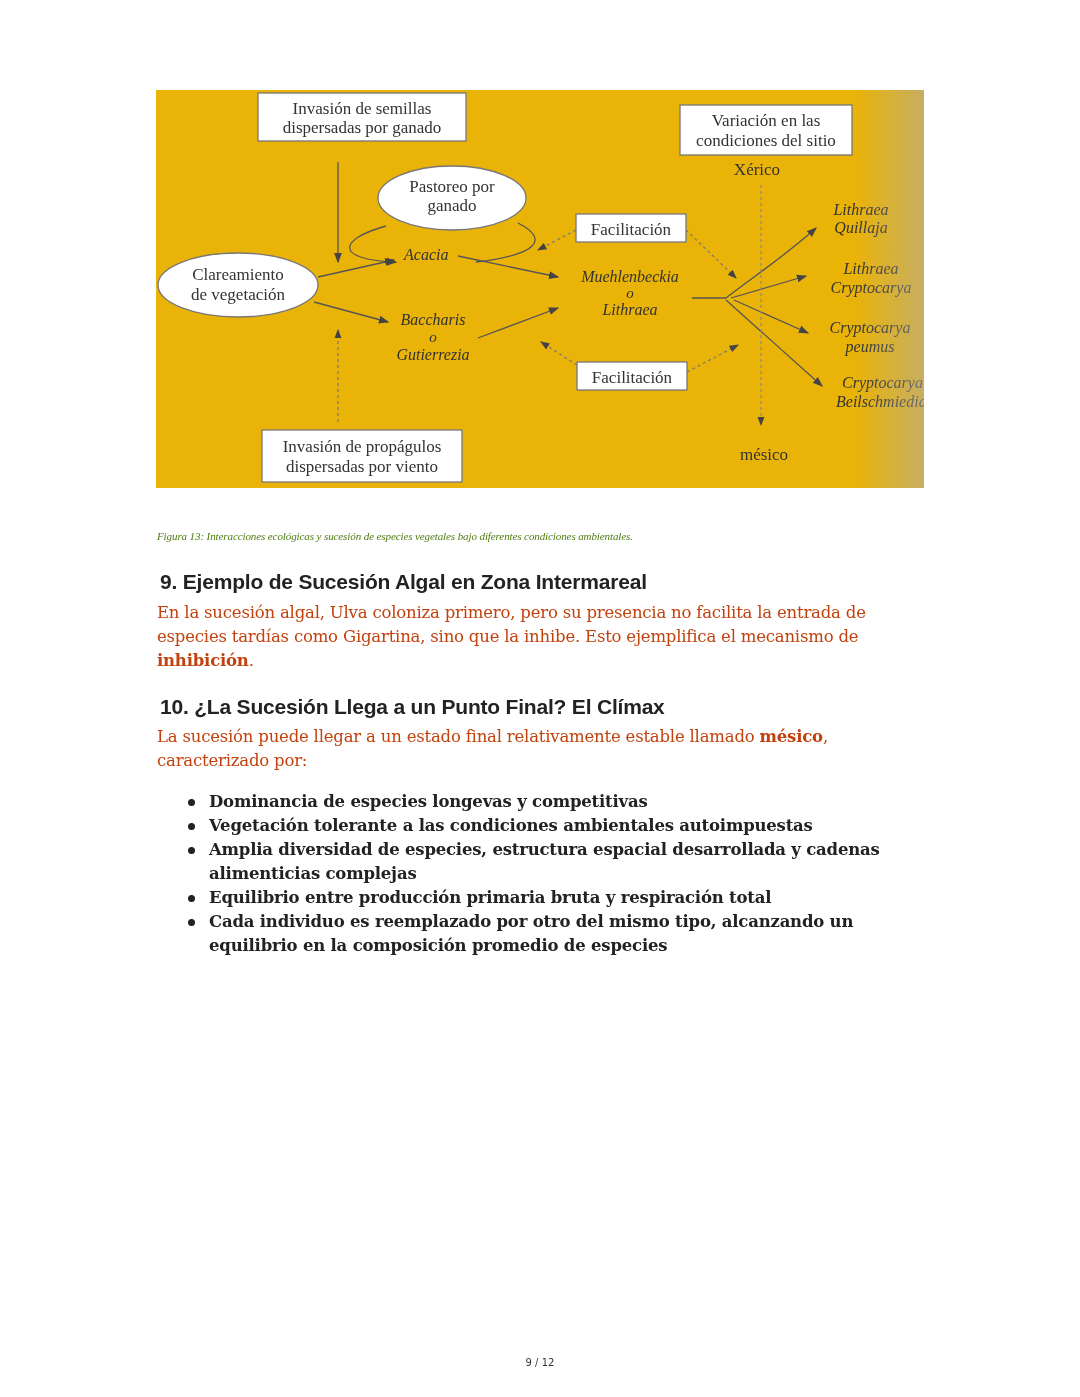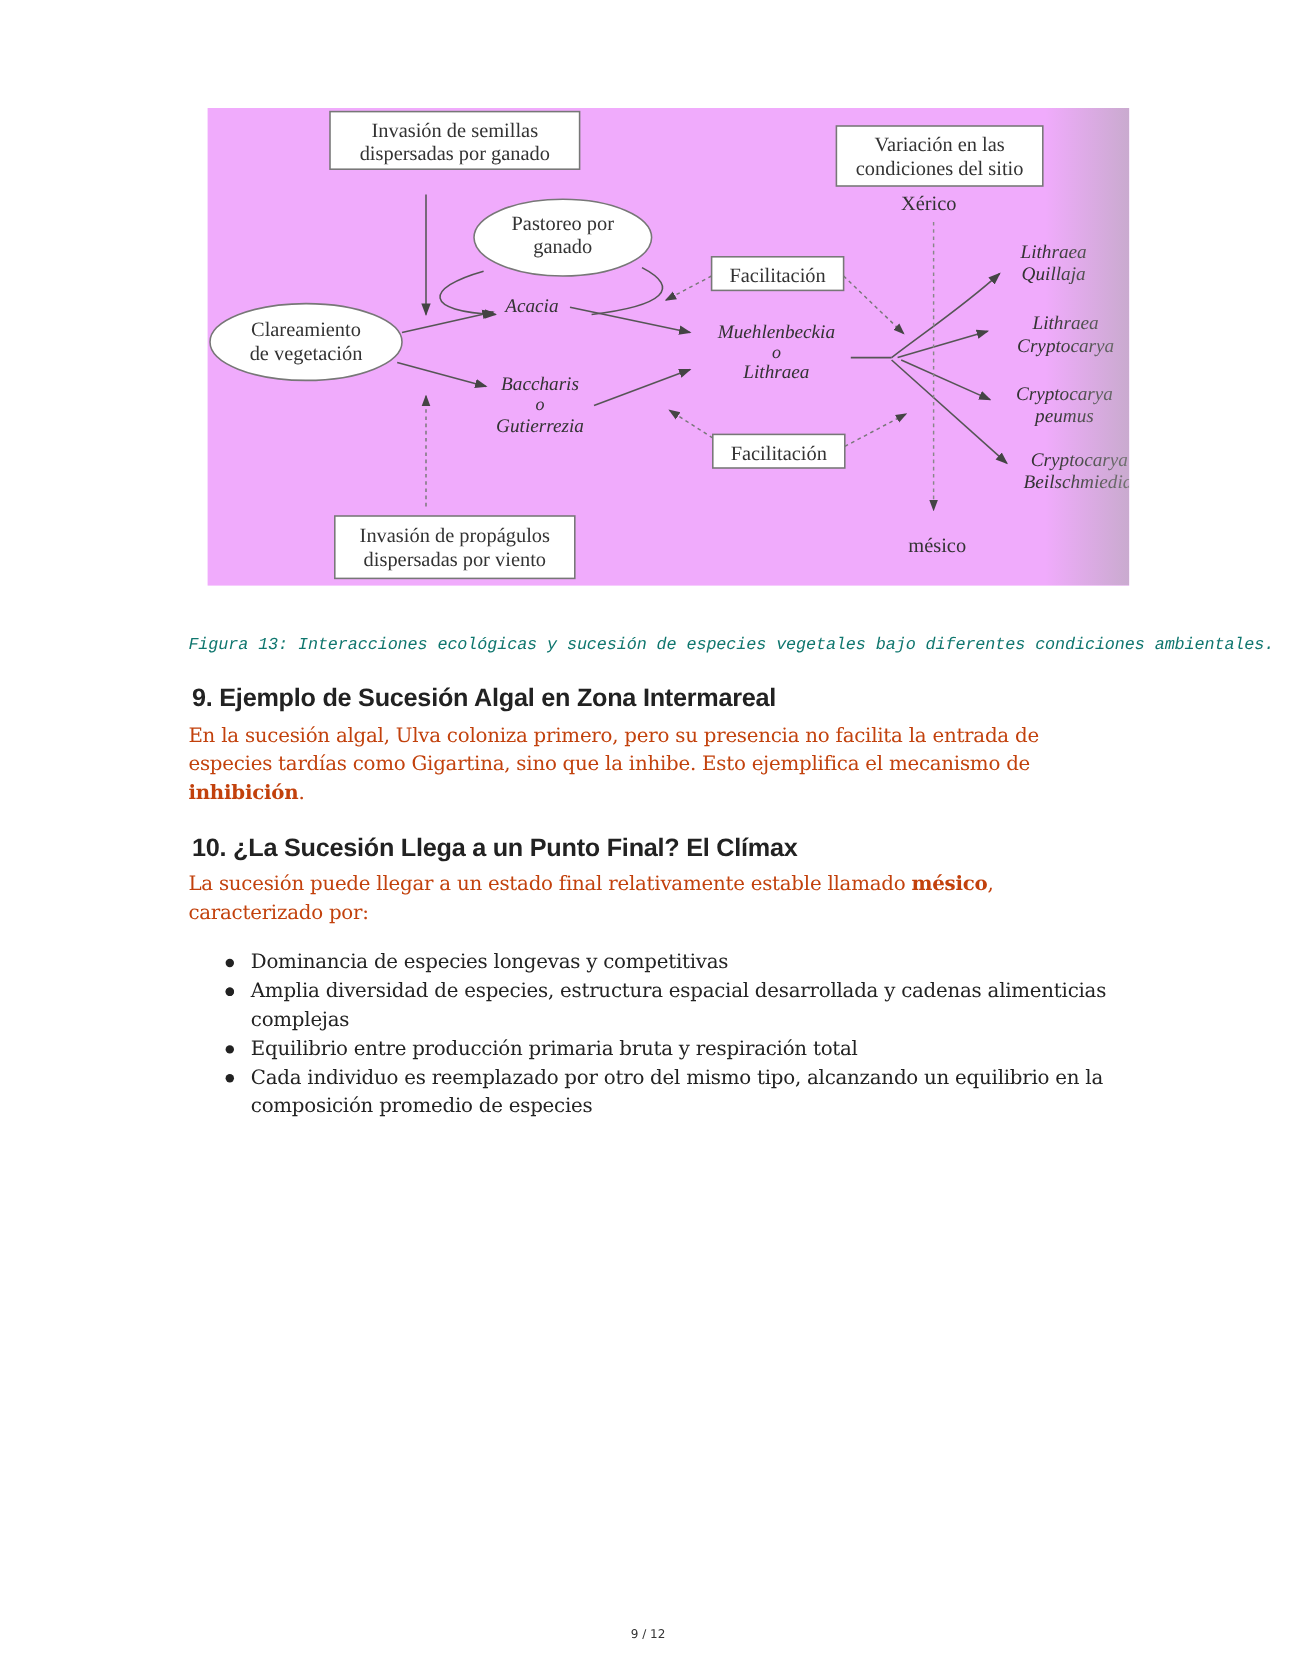--- a/index.html
+++ b/index.html
@@ -1,29 +1,29 @@
 <!DOCTYPE html>
 <html><head>
   <meta charset="utf-8">
   <style>
     html, body { margin: 0; padding: 0; background: #ffffff; }
     body { width: 1080px; height: 1397px; position: relative; overflow: hidden; font-family: "DejaVu Serif", serif; color: #222; }
-    .figure { position: absolute; left: 173px; top: 90px; width: 768px; height: 398px; background: #f0abfc; overflow: hidden; }
+    .figure { position: absolute; left: 156px; top: 90px; width: 768px; height: 398px; background: #eab308; overflow: hidden; }
     .figure svg { display: block; }
     .fig-shade { position: absolute; right: 0; top: 0; width: 70px; height: 100%; background: linear-gradient(to right, rgba(255,255,255,0), rgba(170,170,170,0.55)); pointer-events: none; }
-    .caption { position: absolute; left: 157px; top: 530px; font-family: Liberation Mono, monospace; font-style: italic; font-size: 14px; color: #0f766e; letter-spacing: -0.1px; }
+    .caption { position: absolute; left: 157px; top: 530px; font-family: Liberation Serif, serif; font-style: italic; font-size: 11px; color: #4d7c0f; letter-spacing: -0.1px; }
     h2 { margin: 0; position: absolute; font-family: Liberation Sans, sans-serif; font-weight: bold; font-size: 21px; color: #222; letter-spacing: -0.2px; }
     .h9 { left: 160px; top: 570px; }
     .h10 { left: 160px; top: 695px; }
     .para { position: absolute; left: 157px; width: 760px; font-family: "DejaVu Serif", serif; font-size: 16.5px; line-height: 24px; color: #c2410c; margin: 0; letter-spacing: -0.2px; }
     .p9 { top: 601px; }
     .p10 { top: 725px; }
     .para b { font-weight: bold; }
     ul.list { position: absolute; left: 157px; top: 790px; width: 770px; margin: 0; padding: 0; list-style: none; font-family: "DejaVu Serif", serif; font-size: 16.5px; line-height: 24px; color: #222; letter-spacing: -0.2px; }
-    ul.list li { position: relative; padding-left: 52px; }
+    ul.list li { position: relative; padding-left: 52px; font-weight: bold; }
     ul.list li .bullet { position: absolute; left: 31px; top: 9px; width: 7px; height: 7px; border-radius: 50%; background: #222; }
     .pagenum { position: absolute; left: 0; width: 1080px; top: 1357px; text-align: center; font-family: "DejaVu Sans", sans-serif; font-size: 10px; color: #333; }
     .svgtext { font-family: "Liberation Serif", serif; fill: #333; }
   </style>
 </head>
 <body>
 
 <div class="figure">
   <svg width="768" height="398" viewBox="0 0 768 398" xmlns="http://www.w3.org/2000/svg">
     <defs>
@@ -134,19 +134,19 @@
 <div class="caption">Figura 13: Interacciones ecológicas y sucesión de especies vegetales bajo diferentes condiciones ambientales.</div>
 
 <h2 class="h9">9. Ejemplo de Sucesión Algal en Zona Intermareal</h2>
 <p class="para p9"><span>En la sucesión algal, Ulva coloniza primero, pero su presencia no facilita la entrada de especies tardías como Gigartina, sino que la inhibe. Esto ejemplifica el mecanismo de </span><b>inhibición</b><span>.</span></p>
 
 <h2 class="h10">10. ¿La Sucesión Llega a un Punto Final? El Clímax</h2>
 <p class="para p10"><span>La sucesión puede llegar a un estado final relativamente estable llamado </span><b>mésico</b><span>, caracterizado por:</span></p>
 
 <ul class="list">
   <li><span class="bullet"></span><span>Dominancia de especies longevas y competitivas</span></li>
-  <li><span class="bullet"></span></li>
+  <li><span class="bullet"></span><span>Vegetación tolerante a las condiciones ambientales autoimpuestas</span></li>
   <li><span class="bullet"></span><span>Amplia diversidad de especies, estructura espacial desarrollada y cadenas alimenticias complejas</span></li>
   <li><span class="bullet"></span><span>Equilibrio entre producción primaria bruta y respiración total</span></li>
   <li><span class="bullet"></span><span>Cada individuo es reemplazado por otro del mismo tipo, alcanzando un equilibrio en la composición promedio de especies</span></li>
 </ul>
 
 <div class="pagenum">9 / 12</div>
 
 </body></html>

